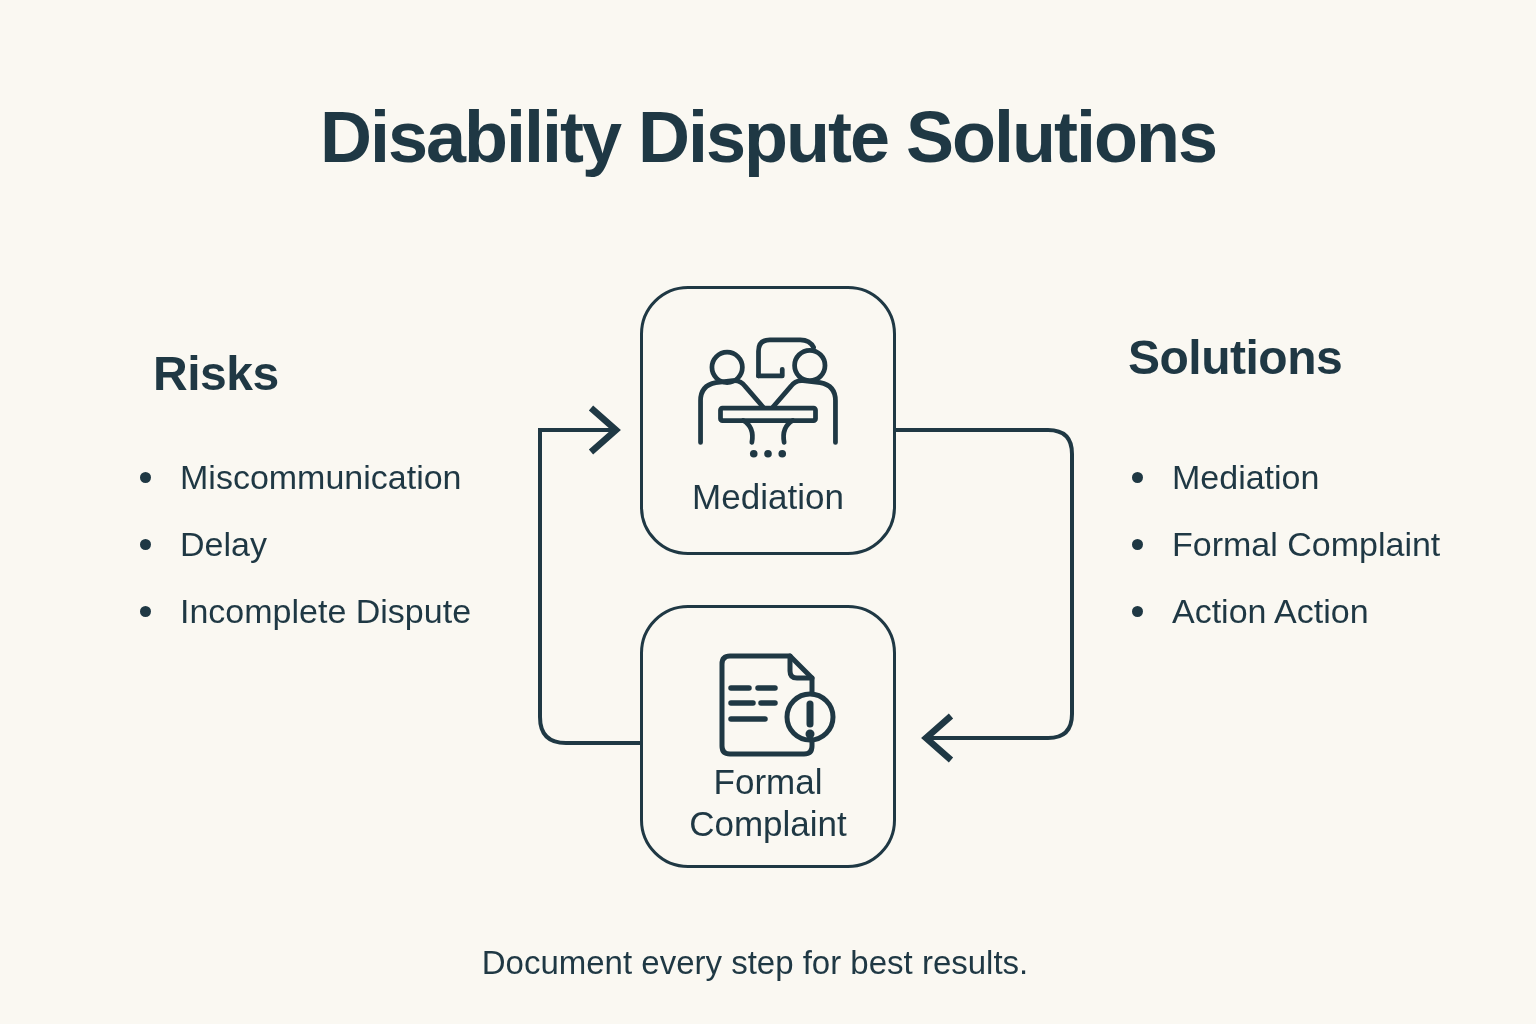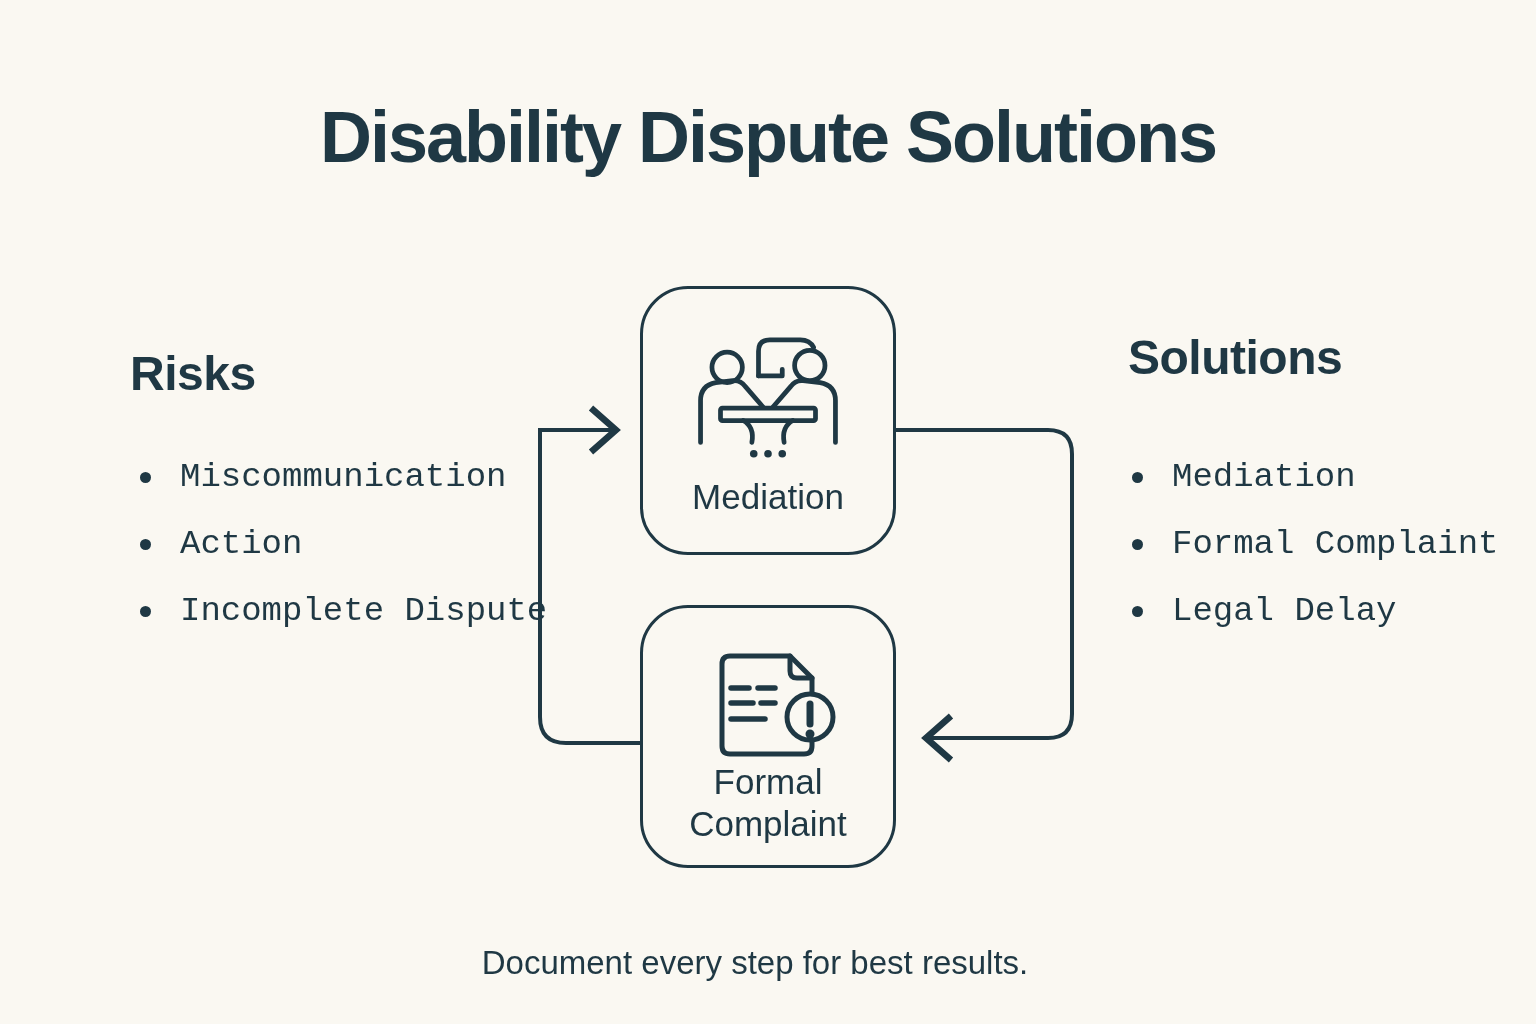--- a/index.html
+++ b/index.html
@@ -25,27 +25,26 @@
     font-weight: bold;
     letter-spacing: -2px;
   }
 
   .side-heading {
     position: absolute;
     font-size: 48px;
     font-weight: bold;
     letter-spacing: -0.5px;
   }
-  #risks-heading { left: 130px; top: 346px; }
+  #risks-heading { left: 153px; top: 346px; }
   #solutions-heading { left: 1128px; top: 330px; }
 
   .bullet-list {
     position: absolute;
     list-style: none;
-    font-family: Liberation Mono, monospace;
   }
   #risks-list { left: 138px; top: 458px; }
   #solutions-list { left: 1130px; top: 458px; }
   .bullet-list li {
     position: relative;
     font-size: 34px;
     line-height: 38px;
     margin-bottom: 29px;
     padding-left: 42px;
     white-space: nowrap;
@@ -129,41 +128,41 @@
   <h1 class="page-title">Disability Dispute Solutions</h1>
 
   <h2 class="side-heading" id="risks-heading">Risks</h2>
   <ul class="bullet-list" id="risks-list">
     <li>
       <span class="bullet-dot"></span>
       <span>Miscommunication</span>
     </li>
     <li>
       <span class="bullet-dot"></span>
-      <span>Action</span>
+      <span>Delay</span>
     </li>
     <li>
       <span class="bullet-dot"></span>
       <span>Incomplete Dispute</span>
     </li>
   </ul>
 
   <h2 class="side-heading" id="solutions-heading">Solutions</h2>
   <ul class="bullet-list" id="solutions-list">
     <li>
       <span class="bullet-dot"></span>
       <span>Mediation</span>
     </li>
     <li>
       <span class="bullet-dot"></span>
       <span>Formal Complaint</span>
     </li>
     <li>
       <span class="bullet-dot"></span>
-      <span>Legal Delay</span>
+      <span>Action Action</span>
     </li>
   </ul>
 
   <svg class="edges-svg" width="1536" height="1024" viewBox="0 0 1536 1024" aria-hidden="true">
 
     <path class="edge-path" d="M 640 743 H 566 Q 540 743 540 717 V 430 H 612"></path>
     <path class="arrowhead" d="M 591 408 L 616 430 L 591 452"></path>
 
     <path class="edge-path" d="M 896 430 H 1048 Q 1072 430 1072 454 V 714 Q 1072 738 1048 738 H 928"></path>
     <path class="arrowhead" d="M 951 716 L 926 738 L 951 760"></path>

